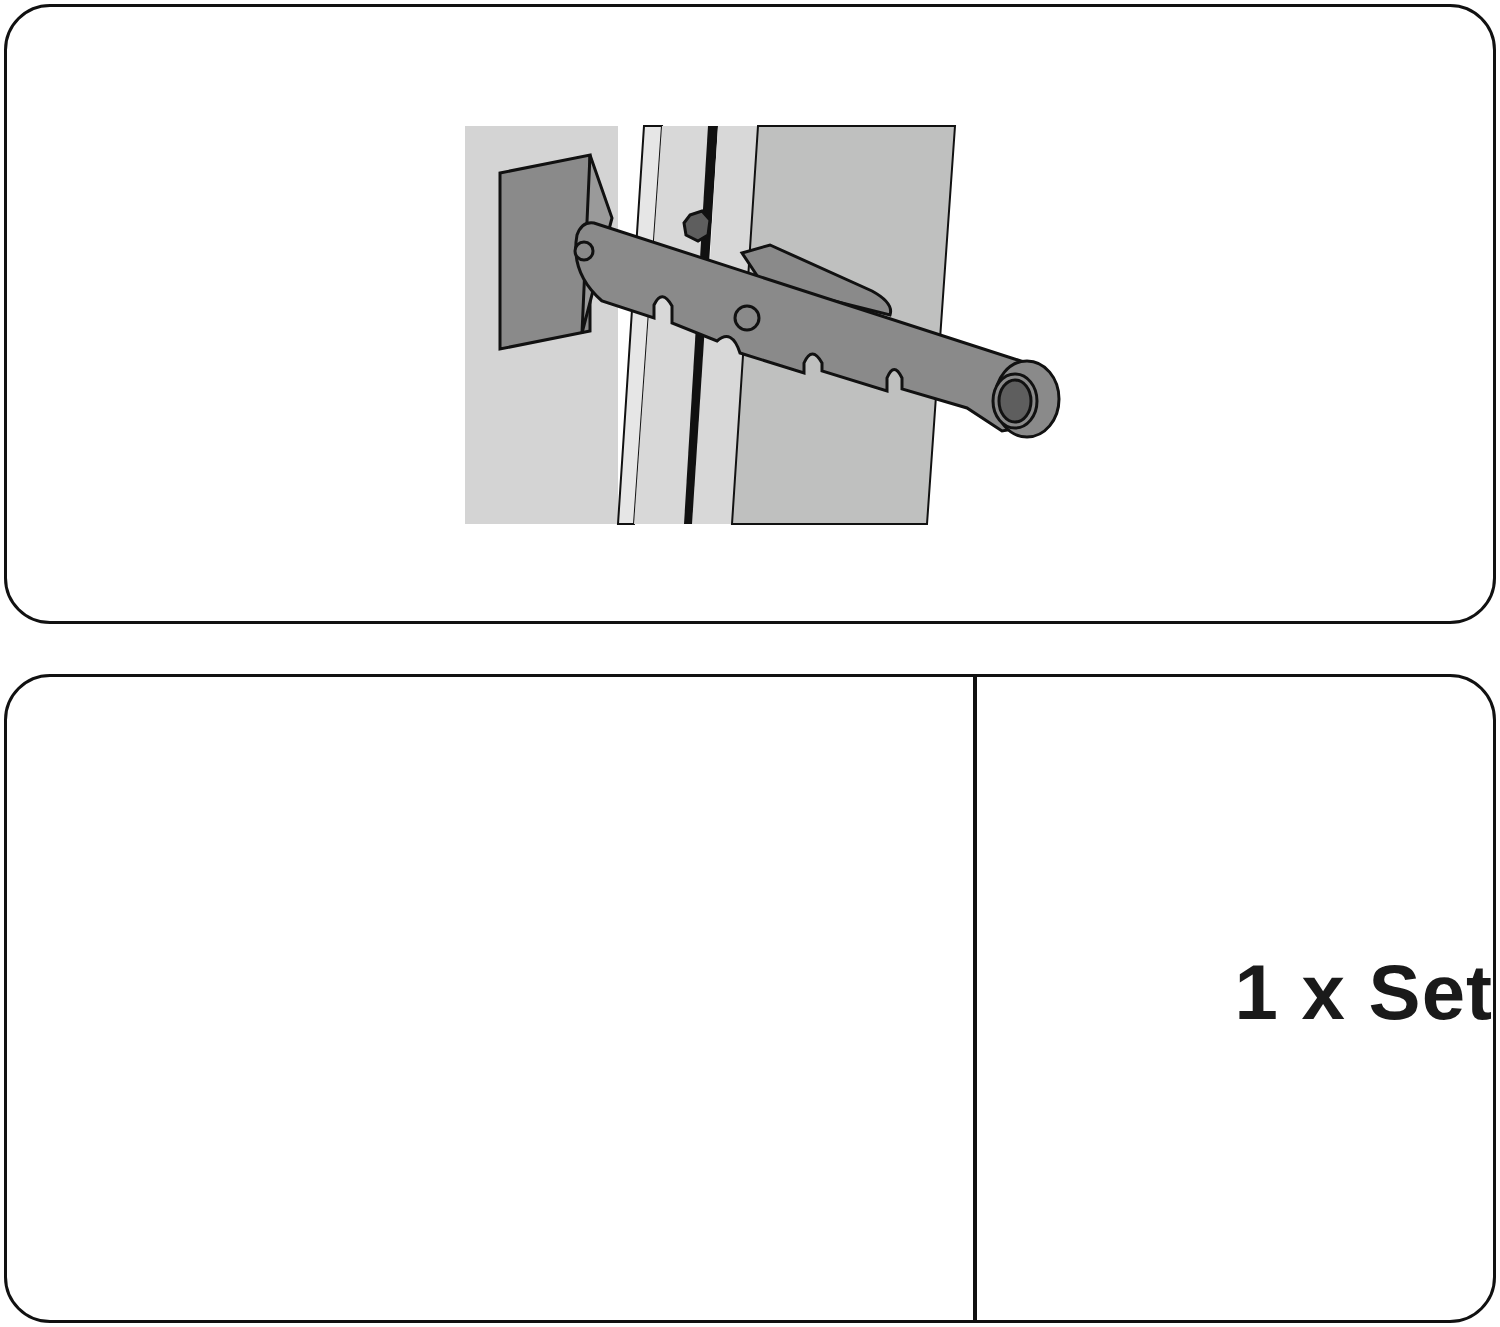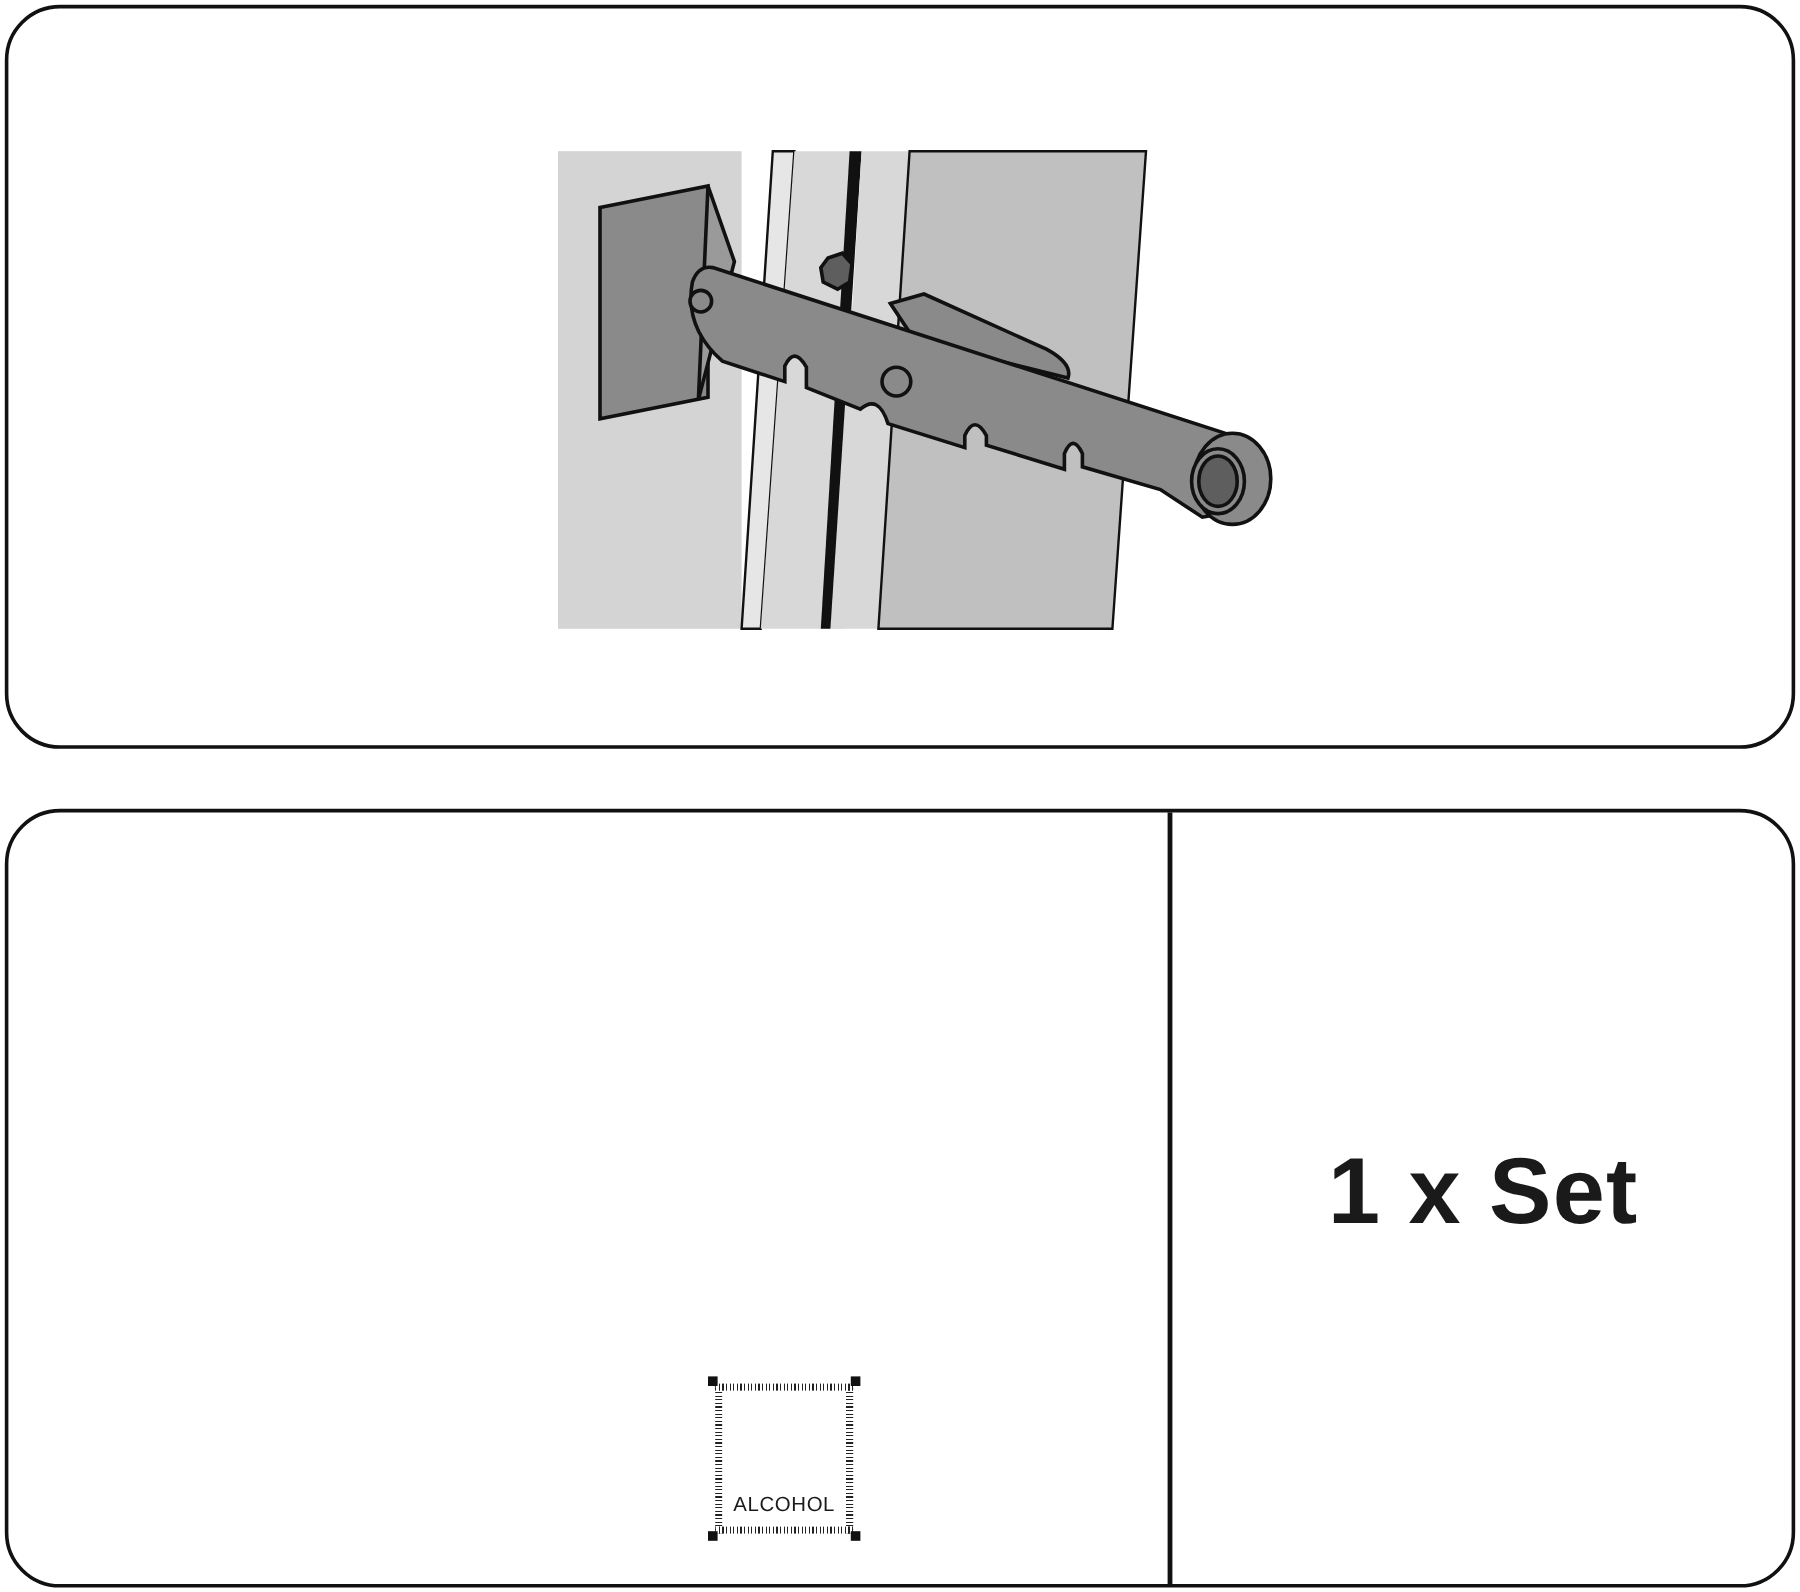--- a/index.html
+++ b/index.html
@@ -3,21 +3,21 @@
 <meta charset="utf-8">
 <style>
   html,body{margin:0;padding:0;background:#ffffff;}
   body{width:1500px;height:1327px;position:relative;overflow:hidden;font-family:"Liberation Sans",sans-serif;}
   .panel{position:absolute;border:3.5px solid #111;border-radius:46px;box-sizing:border-box;background:#fff;}
   #top-panel{left:4px;top:4px;width:1492px;height:620px;}
   #bottom-panel{left:4px;top:674px;width:1492px;height:649px;}
   .divider{position:absolute;left:966px;top:0;bottom:0;width:3.5px;background:#111;}
   .illus{position:absolute;}
   #install-illus{left:455px;top:116px;}
-  .qty{position:absolute;left:972px;right:0;top:270px;text-align:center;font-weight:bold;font-size:78px;color:#1a1a1a;letter-spacing:1px;}
+  .qty{position:absolute;left:972px;right:0;top:270px;text-align:right;font-weight:bold;font-size:78px;color:#1a1a1a;letter-spacing:1px;}
   .alcohol{position:absolute;left:583px;top:470px;width:127px;height:137px;box-sizing:border-box;
     border:6px solid transparent;
     background:
       repeating-linear-gradient(90deg,#222 0 1px,#fff 1px 3px) top/100% 6px no-repeat,
       repeating-linear-gradient(90deg,#222 0 1px,#fff 1px 3px) bottom/100% 6px no-repeat,
       repeating-linear-gradient(0deg,#222 0 1px,#fff 1px 3px) left/6px 100% no-repeat,
       repeating-linear-gradient(0deg,#222 0 1px,#fff 1px 3px) right/6px 100% no-repeat;
   }
   .alcohol .inner{position:absolute;left:6px;right:6px;top:6px;bottom:6px;background:#fff;}
   .alcohol .label{position:absolute;left:0;right:0;bottom:14px;text-align:center;font-size:17px;color:#1a1a1a;letter-spacing:0.5px;}
@@ -50,23 +50,15 @@
 
     <ellipse cx="565" cy="276" rx="32" ry="38" fill="#8a8a8a" stroke="#111" stroke-width="3"></ellipse>
     <ellipse cx="553" cy="278" rx="22" ry="27" fill="#8a8a8a" stroke="#111" stroke-width="3"></ellipse>
     <ellipse cx="553" cy="278" rx="16" ry="21" fill="#5e5e5e" stroke="#111" stroke-width="3"></ellipse>
   </svg>
 </div>
 
 <div class="panel" id="bottom-panel">
   <div class="divider"></div>
 
-  <div class="alcohol">
-    <div class="inner"></div>
-    <div class="corner" style="left:-6px;top:-6px"></div>
-    <div class="corner" style="right:-6px;top:-6px"></div>
-    <div class="corner" style="left:-6px;bottom:-6px"></div>
-    <div class="corner" style="right:-6px;bottom:-6px"></div>
-    <div class="label">ALCOHOL</div>
-  </div>
 
   <div class="qty">1 x Set</div>
 </div>
 
 </body></html>

